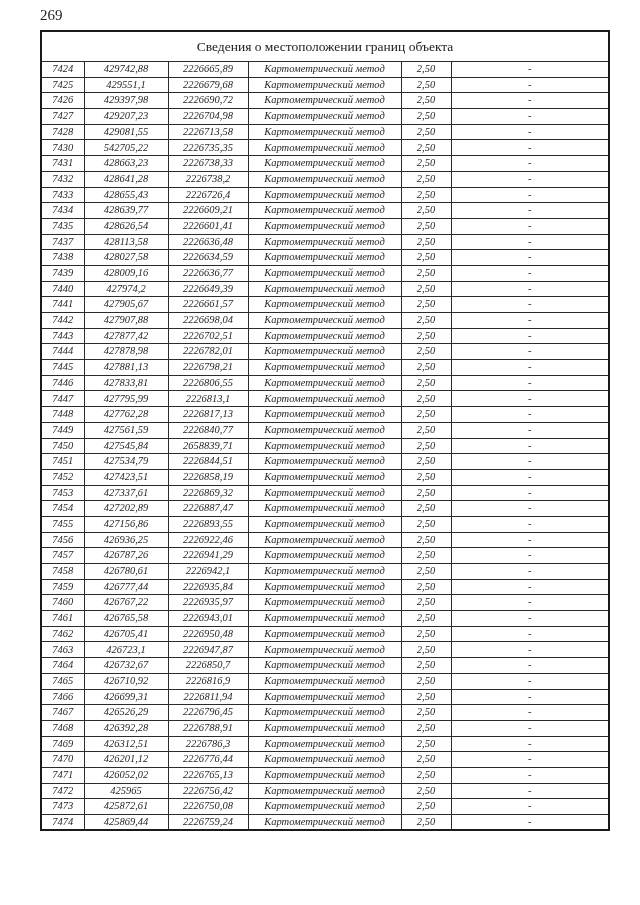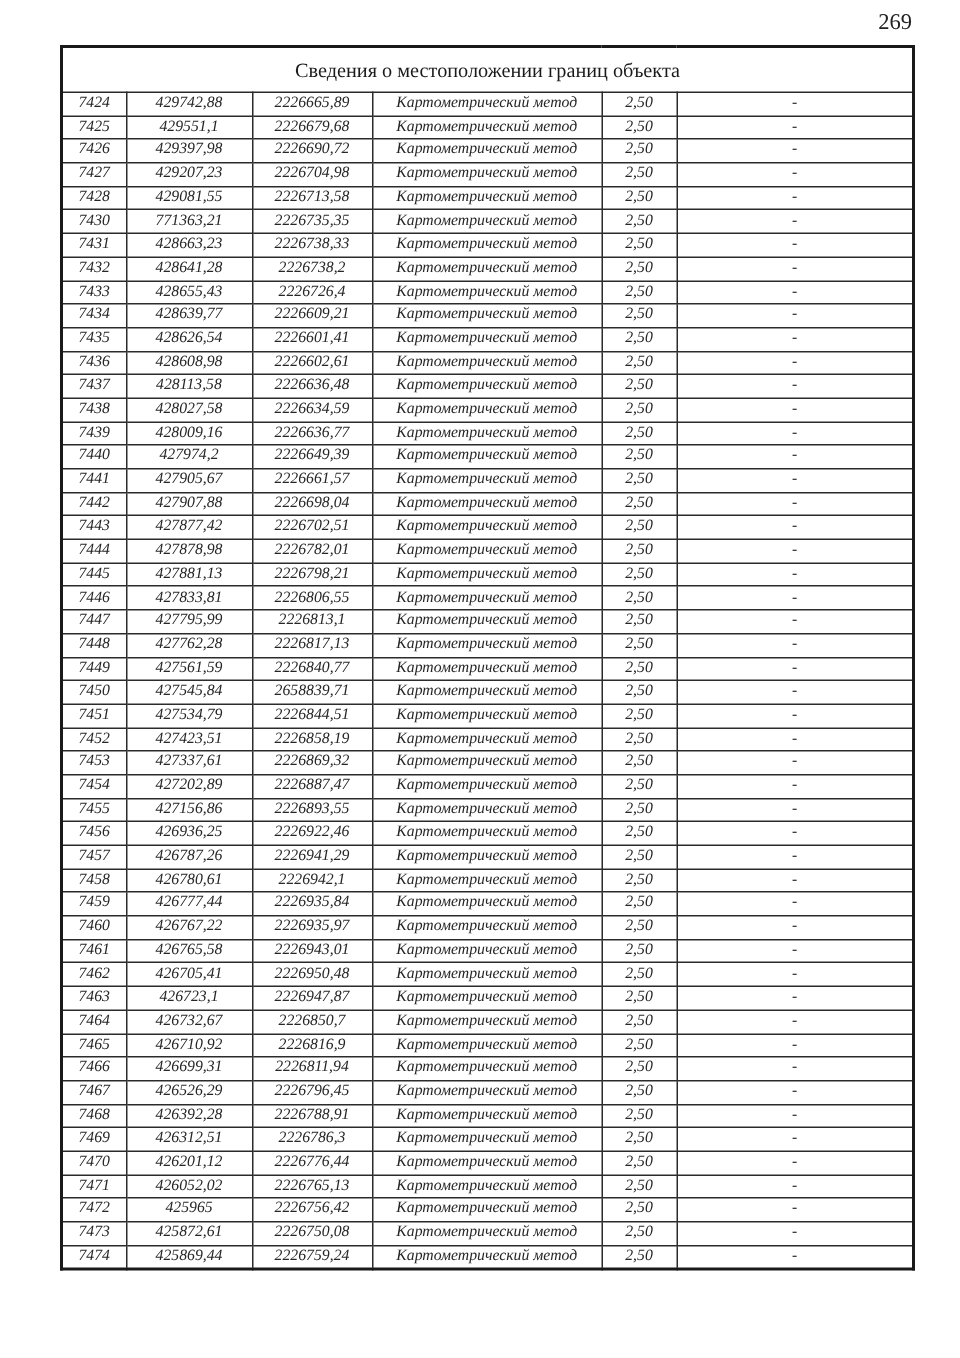--- a/index.html
+++ b/index.html
@@ -13,21 +13,21 @@
     position: relative;
     font-family: "Liberation Serif", serif;
     color: #1c1c1c;
     overflow: hidden;
   }
   .page-number {
     position: absolute;
     top: 7px;
     left: 40px;
     width: 568px;
-    text-align: right;
+    text-align: left;
     font-size: 15px;
     color: #222;
   }
   table.coords {
     position: absolute;
     left: 40px;
     top: 30px;
     width: 568px;
     border-collapse: collapse;
     table-layout: fixed;
@@ -118,21 +118,21 @@
       <tr class="data-row">
     <td>7428</td>
     <td>429081,55</td>
     <td>2226713,58</td>
     <td>Картометрический метод</td>
     <td>2,50</td>
     <td>-</td>
   </tr>
       <tr class="data-row">
     <td>7430</td>
-    <td>771363,21</td>
+    <td>542705,22</td>
     <td>2226735,35</td>
     <td>Картометрический метод</td>
     <td>2,50</td>
     <td>-</td>
   </tr>
       <tr class="data-row">
     <td>7431</td>
     <td>428663,23</td>
     <td>2226738,33</td>
     <td>Картометрический метод</td>
@@ -160,28 +160,20 @@
     <td>428639,77</td>
     <td>2226609,21</td>
     <td>Картометрический метод</td>
     <td>2,50</td>
     <td>-</td>
   </tr>
       <tr class="data-row">
     <td>7435</td>
     <td>428626,54</td>
     <td>2226601,41</td>
-    <td>Картометрический метод</td>
-    <td>2,50</td>
-    <td>-</td>
-  </tr>
-      <tr class="data-row">
-    <td>7436</td>
-    <td>428608,98</td>
-    <td>2226602,61</td>
     <td>Картометрический метод</td>
     <td>2,50</td>
     <td>-</td>
   </tr>
       <tr class="data-row">
     <td>7437</td>
     <td>428113,58</td>
     <td>2226636,48</td>
     <td>Картометрический метод</td>
     <td>2,50</td>

